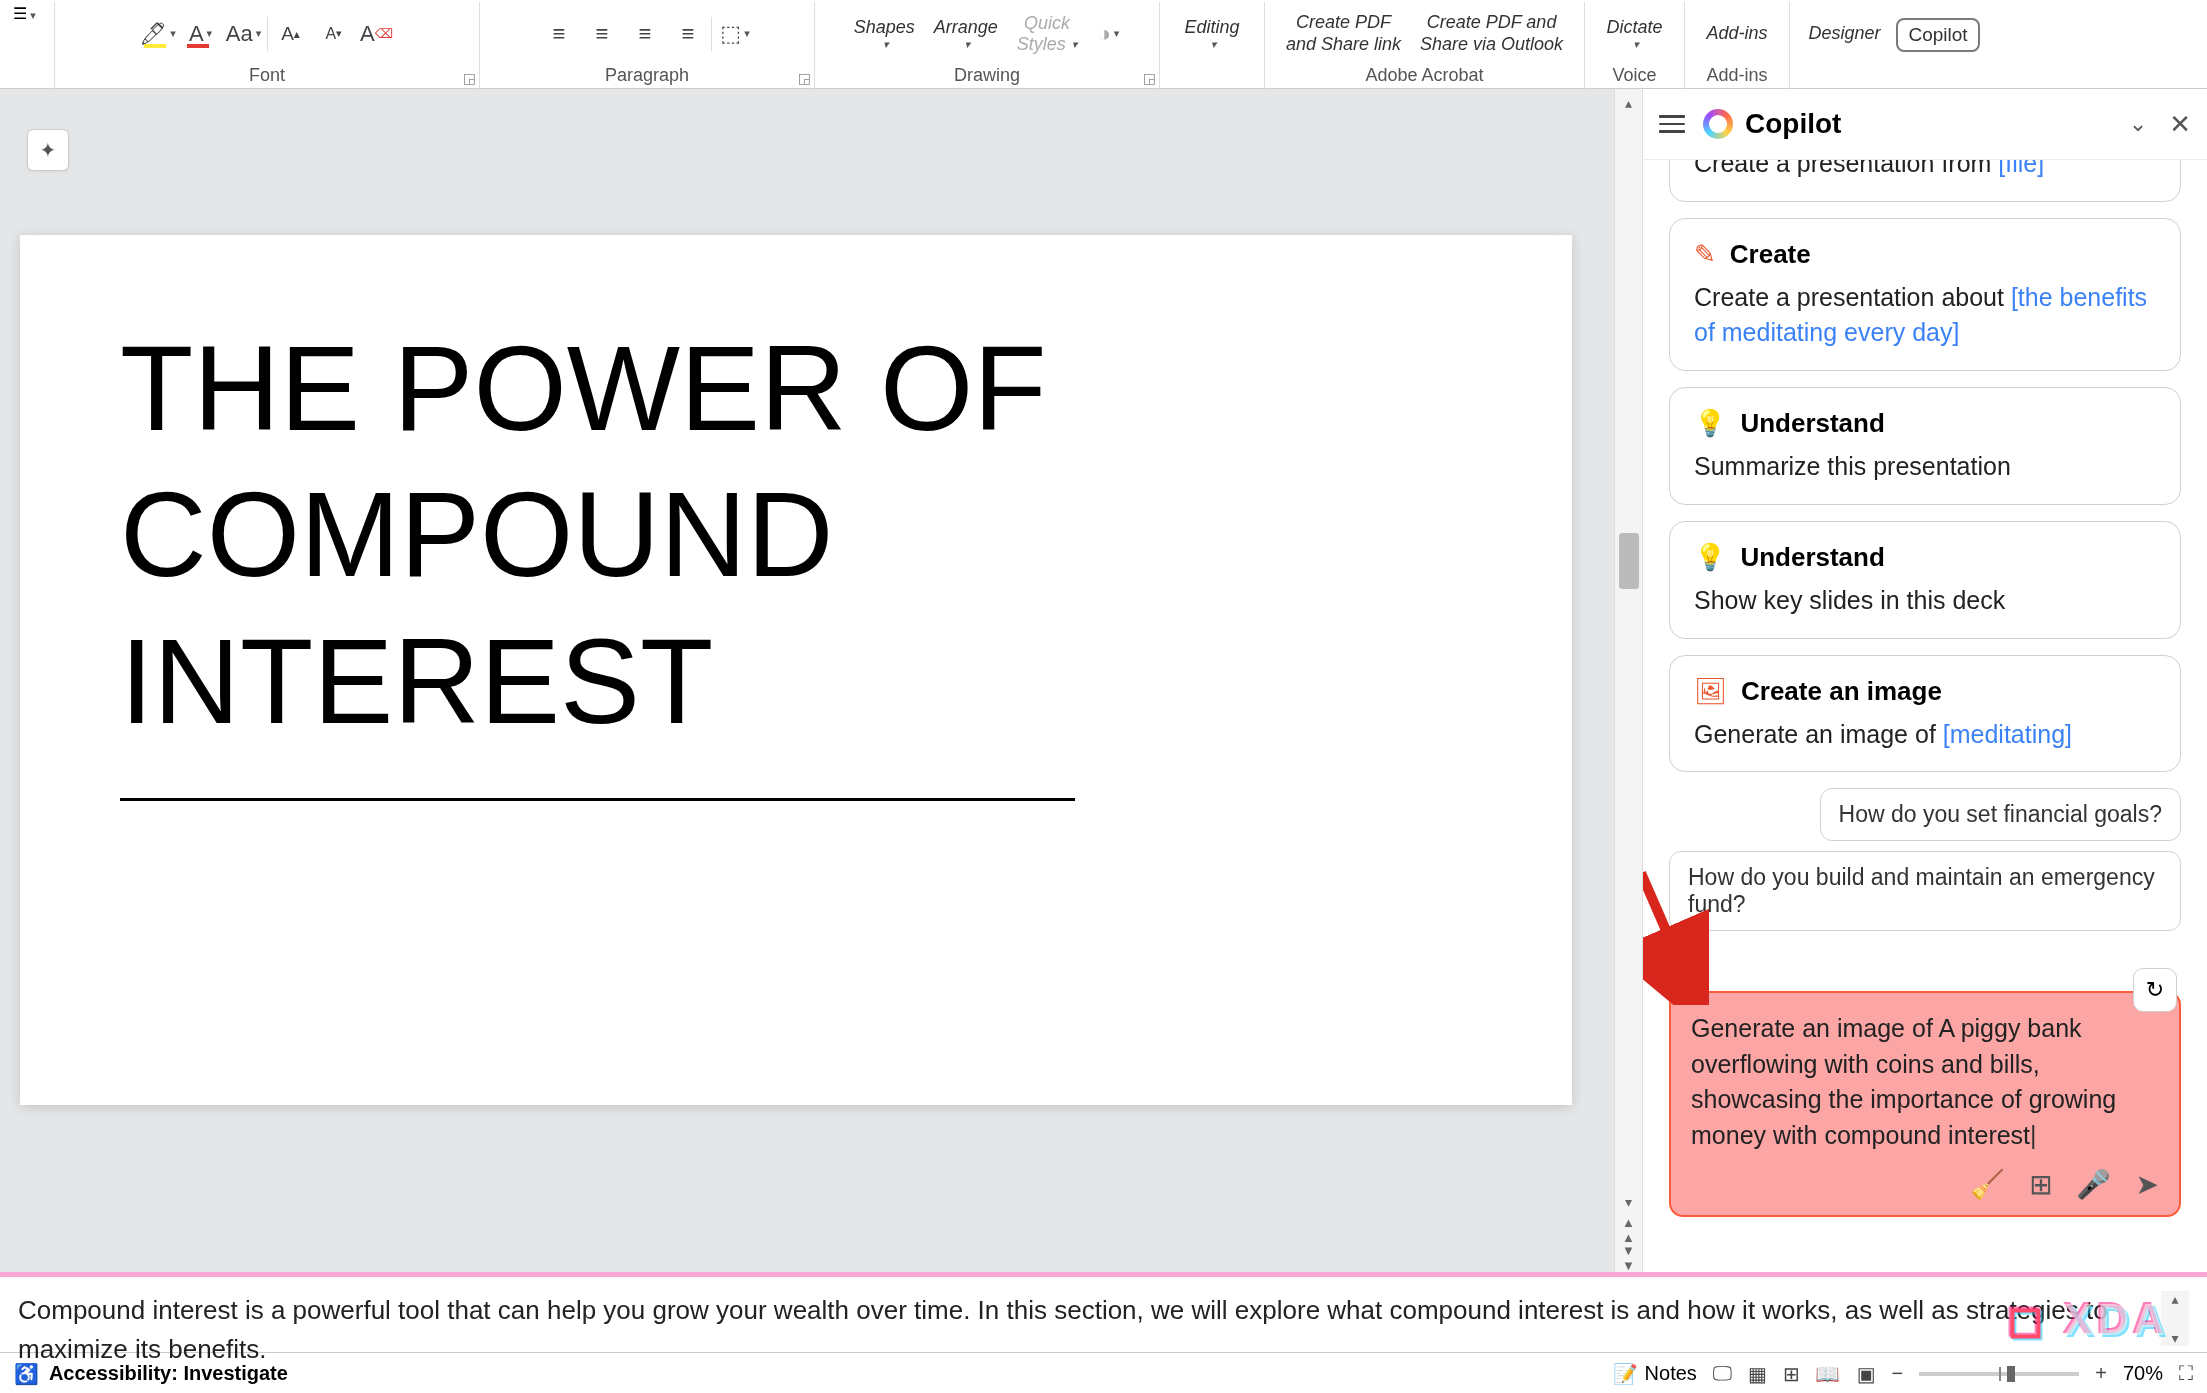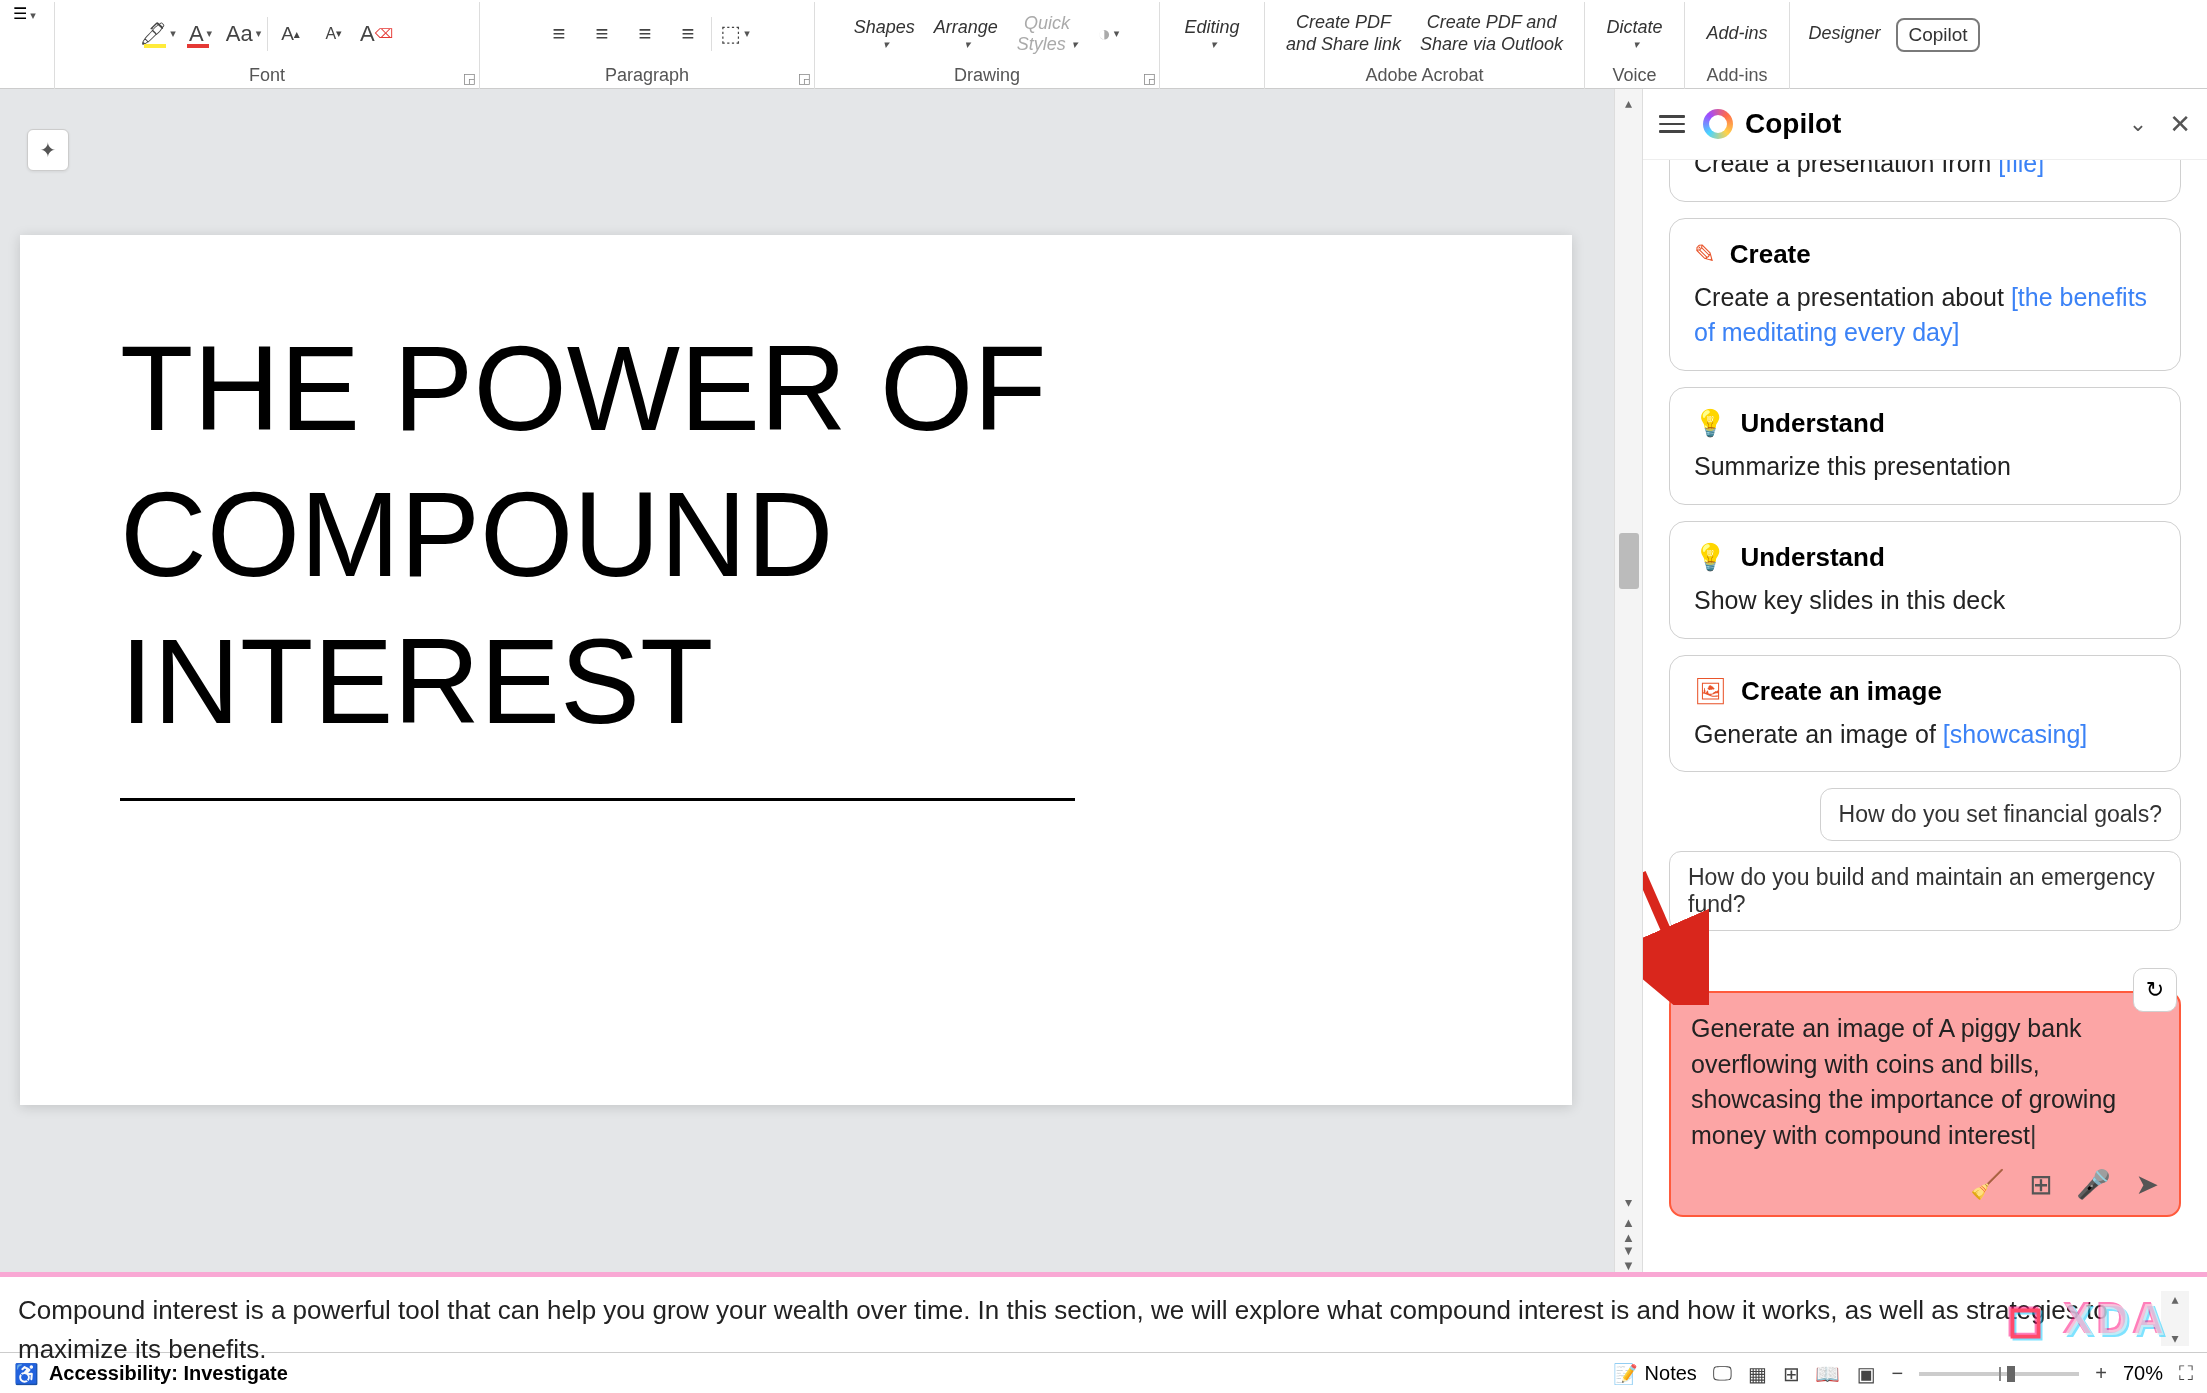--- a/index.html
+++ b/index.html
@@ -264,21 +264,21 @@
           <span class="suggest-title">Understand</span>
         </div>
         <div class="suggest-body">Show key slides in this deck</div>
       </div>
 
       <div class="suggest-card card-clip-bottom">
         <div class="suggest-head">
           <span class="suggest-icon" style="color:#e9552b;">🖼</span>
           <span class="suggest-title">Create an image</span>
         </div>
-        <div class="suggest-body"><span>Generate an image of </span><span class="hint">[showcasing]</span></div>
+        <div class="suggest-body"><span>Generate an image of </span><span class="hint">[meditating]</span></div>
       </div>
 
       <div class="chip-row">
         <div class="chip">How do you set financial goals?</div>
       </div>
       <div class="chip chip-full">How do you build and maintain an emergency fund?</div>
 
       <div class="refresh-btn" style="top:808px;">↻</div>
 
       <svg class="annotation-arrow" style="left:-14px;top:705px;width:80px;height:140px;">

